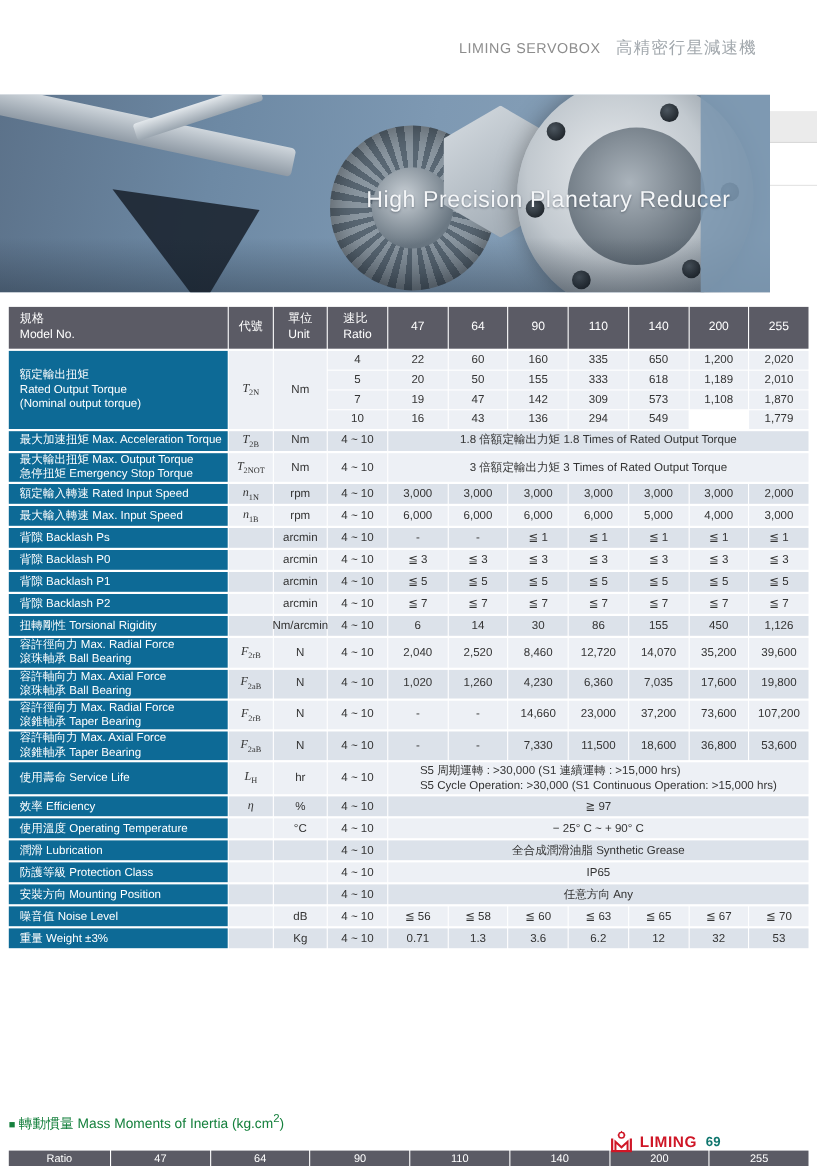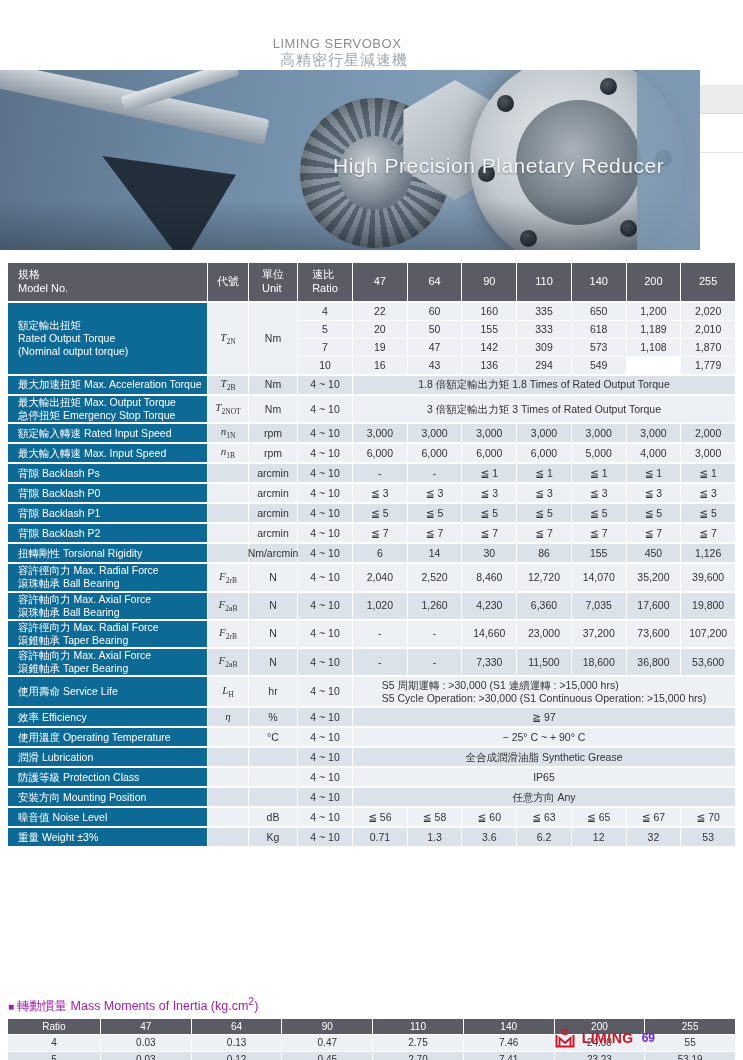--- a/index.html
+++ b/index.html
@@ -1,18 +1,18 @@
 <!DOCTYPE html>
 <html><head>
 <meta charset="utf-8">
 <style>
   html,body{margin:0;padding:0;background:#fff;}
   body{width:743px;min-height:1060px;position:relative;font-family:"Liberation Sans",sans-serif;color:#333;}
   
-  .tophead{height:70px;display:flex;align-items:center;justify-content:flex-end;padding-right:55px;box-sizing:border-box;flex-direction:column;}
+  .tophead{height:86px;display:flex;align-items:center;justify-content:flex-end;padding-right:55px;box-sizing:border-box;}
   .tophead .brand{font-size:13px;color:#8d8d8d;letter-spacing:.5px;margin-right:14px;}
   .tophead .product{font-size:15px;color:#a2a8ad;letter-spacing:1px;}
   
   .banner{position:relative;height:180px;width:743px;overflow:hidden;}
   .photo{position:absolute;left:0;top:0;width:700px;height:180px;background:linear-gradient(100deg,#5c728a 0%,#6d89a4 28%,#7e99b3 55%,#8fa6bb 100%);overflow:hidden;}
   .ph-arm{position:absolute;left:-30px;top:18px;width:300px;height:26px;background:linear-gradient(#cfd6dc,#8f9aa5);transform:rotate(12deg);border-radius:4px;}
   .ph-arm2{position:absolute;left:120px;top:8px;width:120px;height:16px;background:linear-gradient(#e2e7eb,#9aa5af);transform:rotate(-18deg);border-radius:3px;}
   .ph-tri{position:absolute;left:95px;top:95px;width:0;height:0;border-left:95px solid transparent;border-right:40px solid transparent;border-top:95px solid #1d2733;transform:rotate(8deg);opacity:.92;}
   .ph-gear{position:absolute;left:300px;top:28px;width:150px;height:150px;border-radius:50%;background:repeating-conic-gradient(#5a6874 0 6deg,#8c98a2 6deg 12deg);box-shadow:inset 0 0 28px rgba(0,0,0,.45);}
   .ph-gear-core{position:absolute;left:338px;top:66px;width:74px;height:74px;border-radius:50%;background:radial-gradient(circle at 40% 35%,#c7ced4,#6b7883 70%);}
@@ -39,30 +39,30 @@
   .bg-light{background:#edf0f5;}
   .bg-dark{background:#dce2ea;}
   .code-txt{font-family:"Liberation Serif",serif;font-style:italic;font-size:11px;}
   .code-txt sub{font-size:7.5px;font-style:normal;font-family:"Liberation Serif",serif;}
   .block{grid-template-rows:repeat(4,17px);row-gap:1px;}
   .block .lab{grid-row:1/5;}
   .block .span4{grid-row:1/5;}
   .spanv{grid-column:5/12;}
   
   .inertia{margin:150px 0 0 8px;width:727px;}
-  .in-title{font-size:12.5px;color:#a21caf;margin-bottom:4px;}
+  .in-title{font-size:12.5px;color:#15803d;margin-bottom:16px;}
   .in-title .sq{font-size:10px;margin-right:3px;}
   .irow{display:grid;grid-template-columns:92px repeat(7,1fr);column-gap:1px;margin-bottom:1px;}
   .irow .cell{min-height:16px;font-size:10px;}
   .irow.head .cell{background:#5b5b65;color:#fff;min-height:15px;}
   
   .footer{position:absolute;left:0;top:1028px;width:743px;display:flex;align-items:center;justify-content:flex-end;padding-right:88px;box-sizing:border-box;}
   .logo{width:22px;height:20px;margin-right:6px;position:relative;}
   .footer .fbrand{font-size:14px;font-weight:bold;color:#cf1626;letter-spacing:.5px;margin-right:8px;}
-  .footer .pageno{font-size:12px;color:#6d28d9;font-weight:bold;}
+  .footer .pageno{font-size:12px;color:#0f766e;font-weight:bold;}
 </style>
 </head>
 <body>
 
 <div class="tophead">
   <span class="brand">LIMING SERVOBOX</span>
   <span class="product">高精密行星減速機</span>
 </div>
 
 <div class="banner">

